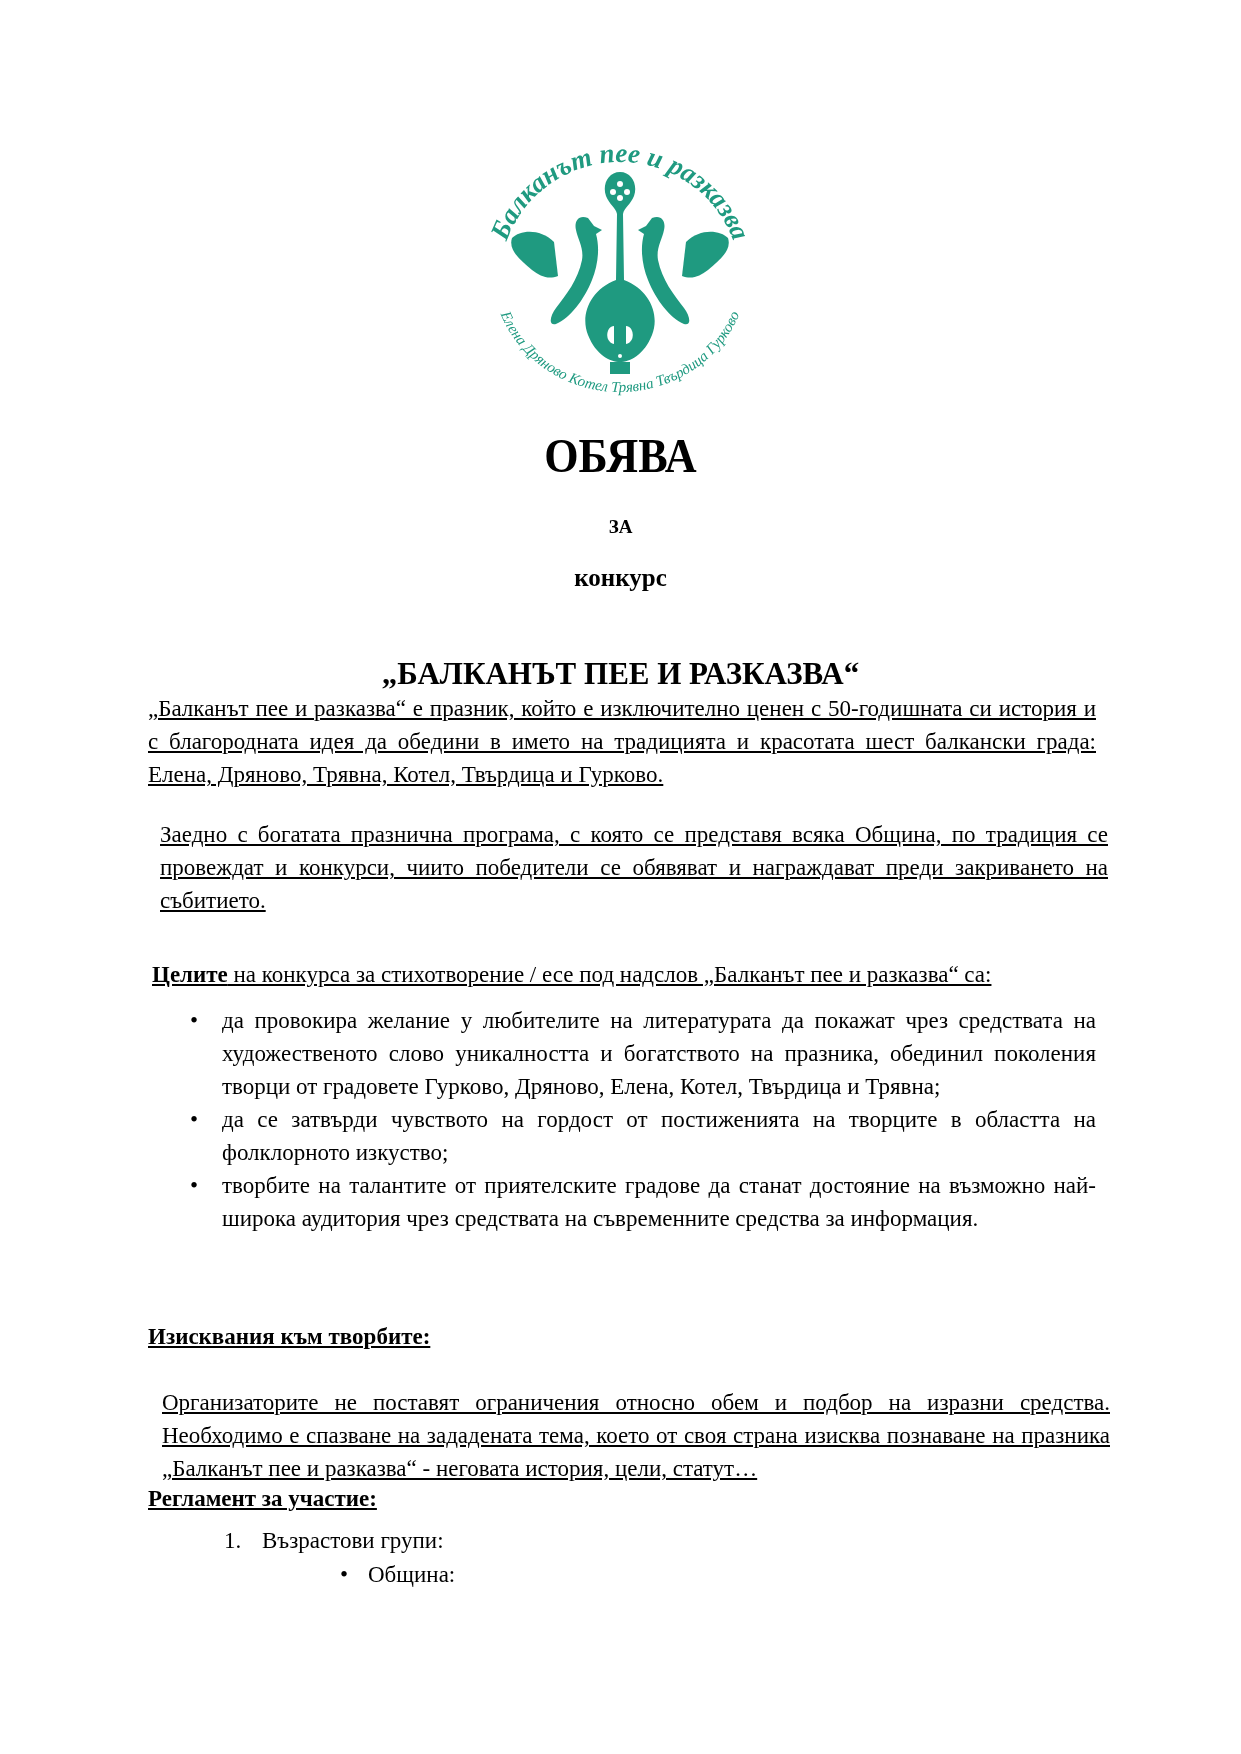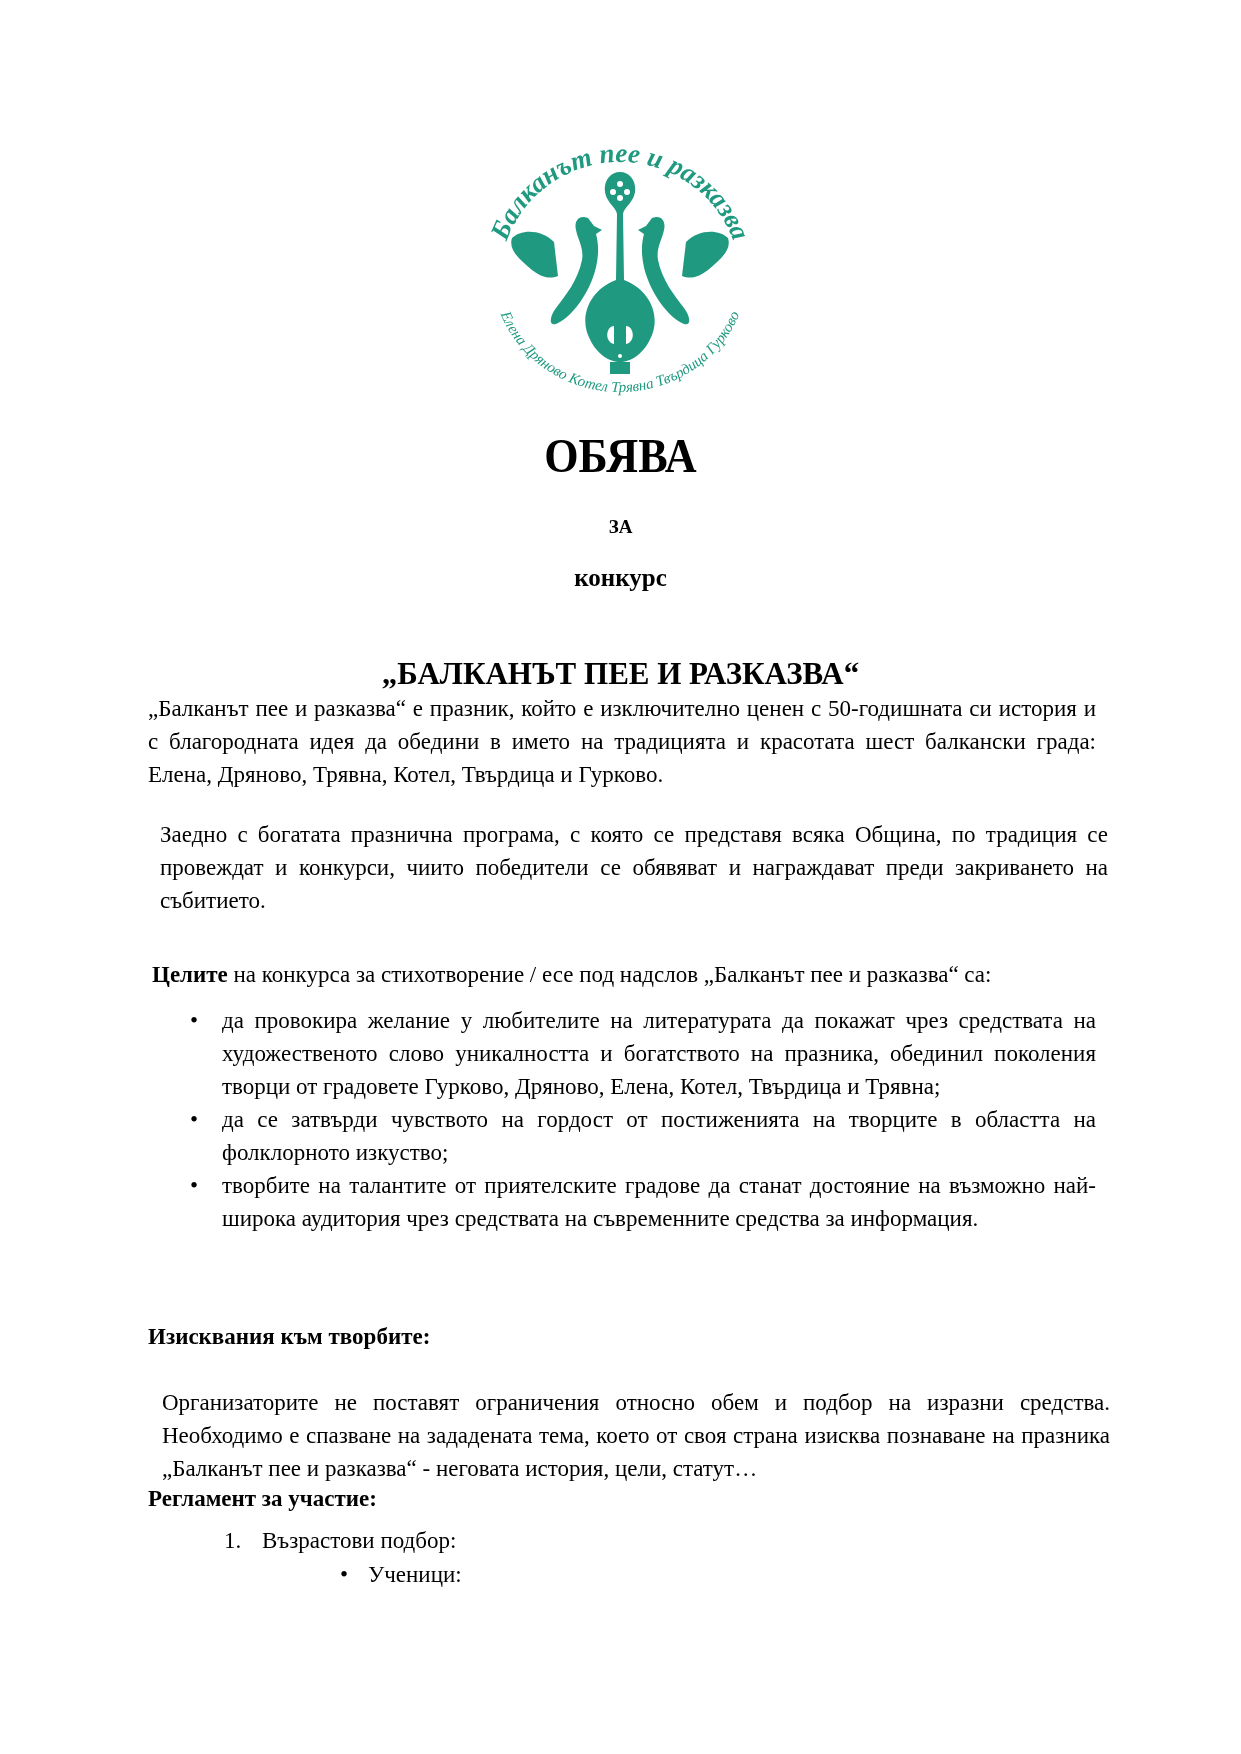--- a/index.html
+++ b/index.html
@@ -6,21 +6,21 @@
   body { width: 1241px; height: 1754px; position: relative; overflow: hidden;
          font-family: "Liberation Serif", "DejaVu Serif", serif; color: #000; }
   .page { position: absolute; left: 0; top: 0; width: 1241px; height: 1754px; }
   .logo { position: absolute; left: 470px; top: 130px; width: 300px; height: 270px; }
   .center { position: absolute; left: 0; width: 1241px; text-align: center; font-weight: bold; }
   .title { top: 428px; font-size: 48px; line-height: 56px; transform: scaleX(0.92); }
   .za { top: 515px; font-size: 19px; line-height: 24px; }
   .konkurs { top: 563px; font-size: 25px; line-height: 30px; }
   .subtitle { top: 622px; font-size: 31px; line-height: 38px; margin-top: 33px; }
   .body { position: absolute; left: 148px; width: 948px; font-size: 23px; line-height: 33px;
-          text-align: justify; }
+          text-align: justify; text-decoration: underline; }
   .p1 { top: 692px; }
   .p2 { top: 806px; }
   .p3 { top: 954px; }
   .goals { position: absolute; left: 148px; width: 948px; top: 1004px; margin: 0; padding: 0; list-style: none; }
   .goals li { position: relative; padding-left: 74px; font-size: 23px; line-height: 33px; text-align: justify; margin-bottom: 0; }
   .goals li .bullet { position: absolute; left: 42px; top: 0; }
   .h-req { top: 1320px; font-weight: bold; }
   .p-req { top: 1372px; }
   .h-reg { top: 1482px; font-weight: bold; }
   .num-item { position: absolute; left: 224px; top: 1524px; font-size: 23px; line-height: 33px; }
@@ -92,19 +92,19 @@
       <span>творбите на талантите от приятелските градове да станат достояние на възможно най-широка аудитория чрез средствата на съвременните средства за информация.</span>
     </li>
   </ul>
 
   <div class="body h-req">Изисквания към творбите:</div>
   <p class="body p-req" style="margin:14px">Организаторите не поставят ограничения относно обем и подбор на изразни средства. Необходимо е спазване на зададената тема, което от своя страна изисква познаване на празника „Балканът пее и разказва“ - неговата история, цели, статут…</p>
 
   <div class="body h-reg">Регламент за участие:</div>
 
   <div class="num-item">
-    <span class="num">1.</span><span>Възрастови подбор:</span>
+    <span class="num">1.</span><span>Възрастови групи:</span>
   </div>
   <div class="sub-item">
-    <span class="bullet">•</span><span>Ученици:</span>
+    <span class="bullet">•</span><span>Община:</span>
   </div>
 
 </div>
 
 </body></html>

